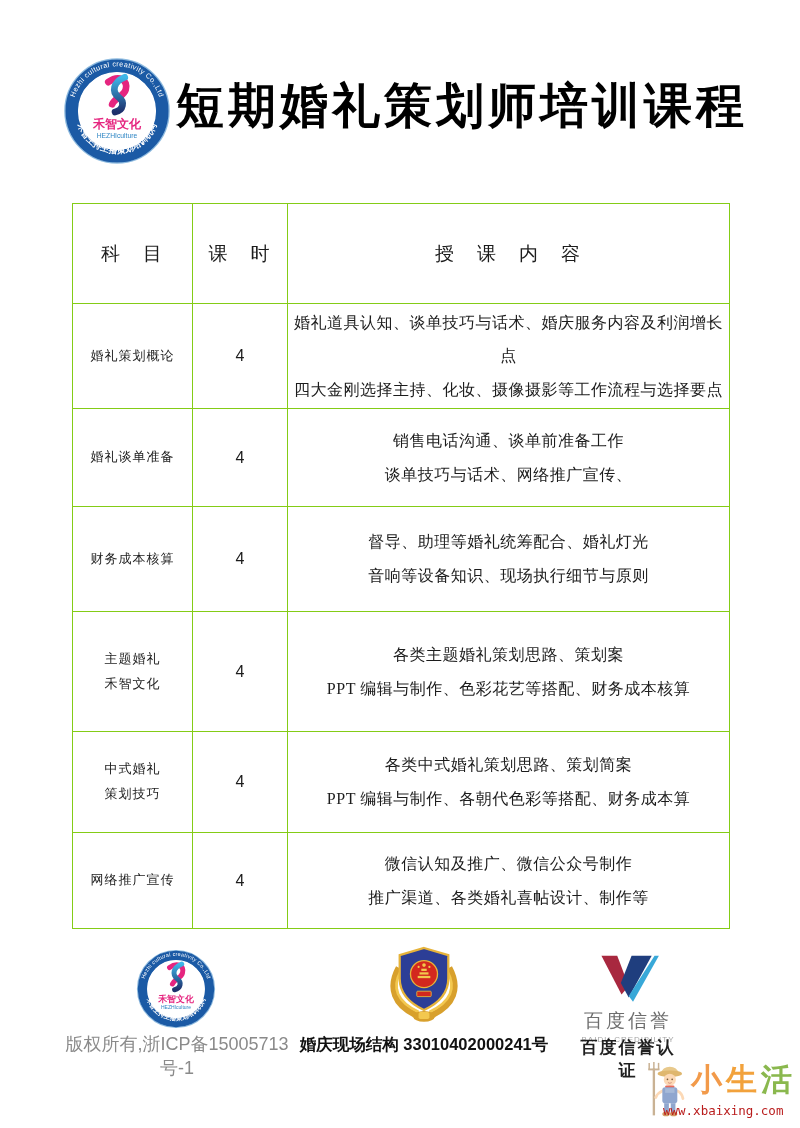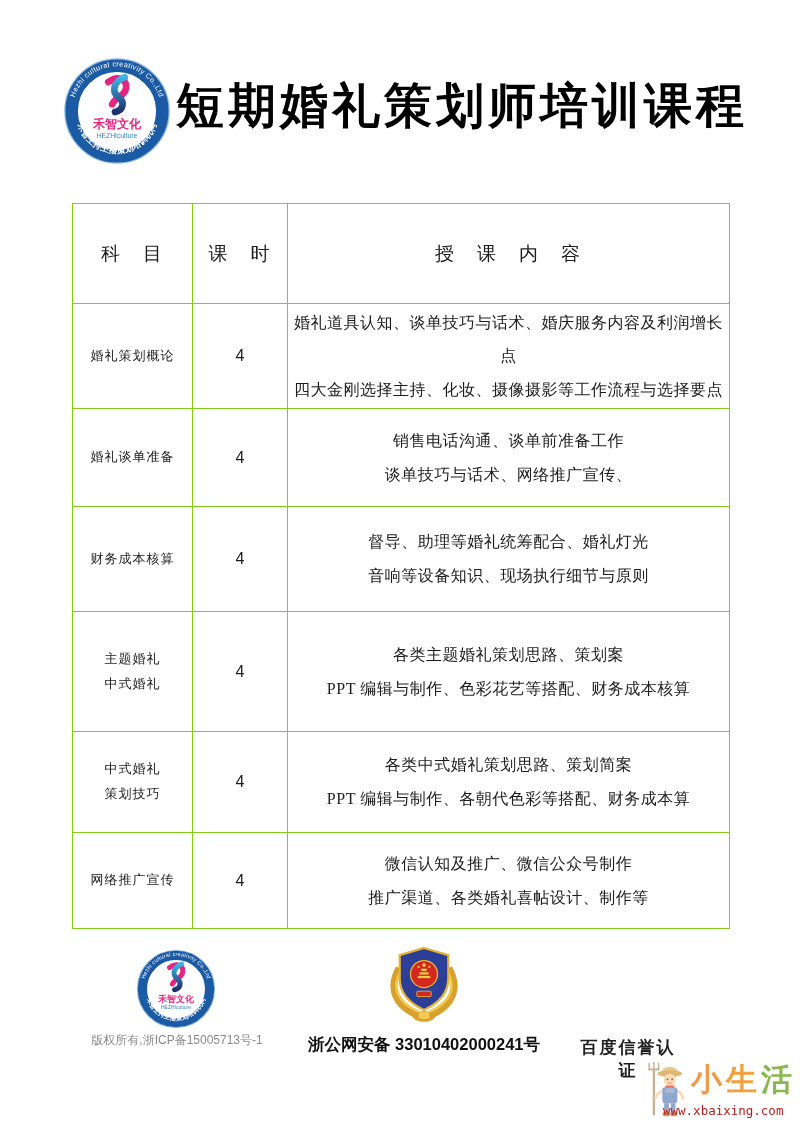--- a/index.html
+++ b/index.html
@@ -25,21 +25,21 @@
   .course-table tr:nth-child(5) { height:120px; }
   .course-table tr:nth-child(6) { height:101px; }
   .course-table tr:nth-child(7) { height:96px; }
   .head-cell { font-size:19px; letter-spacing:2px; color:#161616; }
   .subject-cell { font-size:13px; line-height:1.9; letter-spacing:1px; }
   .hours-cell { font-size:16px; font-family:"Liberation Sans","DejaVu Sans",sans-serif; }
   .content-cell { font-size:16px; line-height:2.1; letter-spacing:0.5px; }
 
   
   .footer-copyright { position:absolute; left:62px; top:1032px; width:230px; text-align:center;
-    font-family:"Liberation Sans","DejaVu Sans",sans-serif; font-size:12px; color:#8a8a8a; }
+    font-family:"Liberation Sans","DejaVu Sans",sans-serif; font-size:18px; color:#8a8a8a; }
   .police-badge { position:absolute; left:379px; top:944px; width:90px; height:80px; }
   .footer-beian { position:absolute; left:299px; top:1034px; width:250px; text-align:center;
     font-family:"Liberation Sans","DejaVu Sans",sans-serif; font-size:16.5px; font-weight:700; color:#111; }
   .baidu-block { position:absolute; left:572px; top:950px; width:112px; text-align:center;
     font-family:"Liberation Sans","DejaVu Sans",sans-serif; }
   .baidu-v { width:66px; height:56px; display:block; margin:0 auto; }
   .baidu-cn { font-size:19px; color:#6e6e6e; letter-spacing:3px; margin-top:2px; }
   .baidu-en { font-size:8px; color:#a4a4a4; letter-spacing:1px; margin-top:1px; }
   .baidu-cert { position:absolute; left:572px; top:1036px; width:112px; text-align:center;
     font-family:"Liberation Sans","DejaVu Sans",sans-serif; font-size:17px; font-weight:700;
@@ -114,21 +114,21 @@
 
     <tr>
       <td class="subject-cell">财务成本核算</td>
       <td class="hours-cell">4</td>
       <td class="content-cell">督导、助理等婚礼统筹配合、婚礼灯光
 音响等设备知识、现场执行细节与原则</td>
     </tr>
 
     <tr>
       <td class="subject-cell">主题婚礼
-中式婚礼</td>
+禾智文化</td>
       <td class="hours-cell">4</td>
       <td class="content-cell">各类主题婚礼策划思路、策划案
 PPT 编辑与制作、色彩花艺等搭配、财务成本核算</td>
     </tr>
 
     <tr>
       <td class="subject-cell">中式婚礼
 策划技巧</td>
       <td class="hours-cell">4</td>
       <td class="content-cell">各类中式婚礼策划思路、策划简案
@@ -181,22 +181,31 @@
     <circle cx="50" cy="33" r="15" fill="#d3281e" stroke="#e6b33a" stroke-width="1.5"></circle>
     <circle cx="50" cy="23" r="2" fill="#f2c94c"></circle>
     <circle cx="44" cy="25" r="1.2" fill="#f2c94c"></circle>
     <circle cx="56" cy="25" r="1.2" fill="#f2c94c"></circle>
     <rect x="47" y="27" width="6" height="2.5" fill="#f2c94c"></rect>
     <rect x="45" y="31" width="10" height="2.5" fill="#f2c94c"></rect>
     <rect x="43" y="35" width="14" height="2.5" fill="#f2c94c"></rect>
     <rect x="42" y="52" width="16" height="6" rx="1" fill="#d3281e" stroke="#e6b33a" stroke-width="1"></rect>
   </svg>
 
-  <div class="footer-beian">浙公网安备 33010402000241号</div>
-
+  <div class="footer-beian">婚庆现场结构 33010402000241号</div>
+
+  <div class="baidu-block">
+    <svg class="baidu-v" viewBox="0 0 90 78">
+      <polygon points="8,8 30,8 46,50 36,62" fill="#a8283f"></polygon>
+      <polygon points="50,8 78,8 46,66 35,46" fill="#1f3e7e"></polygon>
+      <polygon points="82,8 88,8 52,72 46,64" fill="#38a8d8"></polygon>
+    </svg>
+    <div class="baidu-cn">百度信誉</div>
+    <div class="baidu-en">BAIDU CREDIBILITY</div>
+  </div>
   <div class="baidu-cert">百度信誉认证</div>
 
   <div class="watermark">
     <svg class="wm-farmer" viewBox="0 0 46 64">
       <line x1="9" y1="8" x2="9" y2="58" stroke="#c9b294" stroke-width="2.5"></line>
       <line x1="3" y1="9" x2="15" y2="9" stroke="#c9b294" stroke-width="2"></line>
       <line x1="4" y1="2" x2="4" y2="9" stroke="#c9b294" stroke-width="1.6"></line>
       <line x1="9" y1="1" x2="9" y2="9" stroke="#c9b294" stroke-width="1.6"></line>
       <line x1="14" y1="2" x2="14" y2="9" stroke="#c9b294" stroke-width="1.6"></line>
       <path d="M17,13 a9,7 0 0 1 18,0 Z" fill="#e8c98c"></path>

